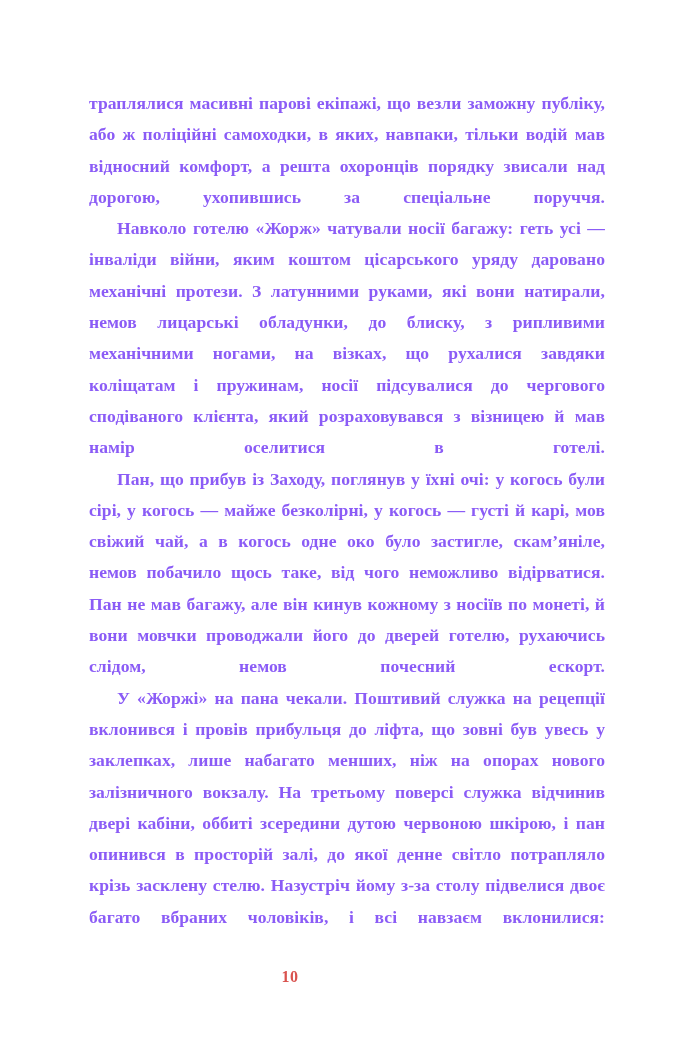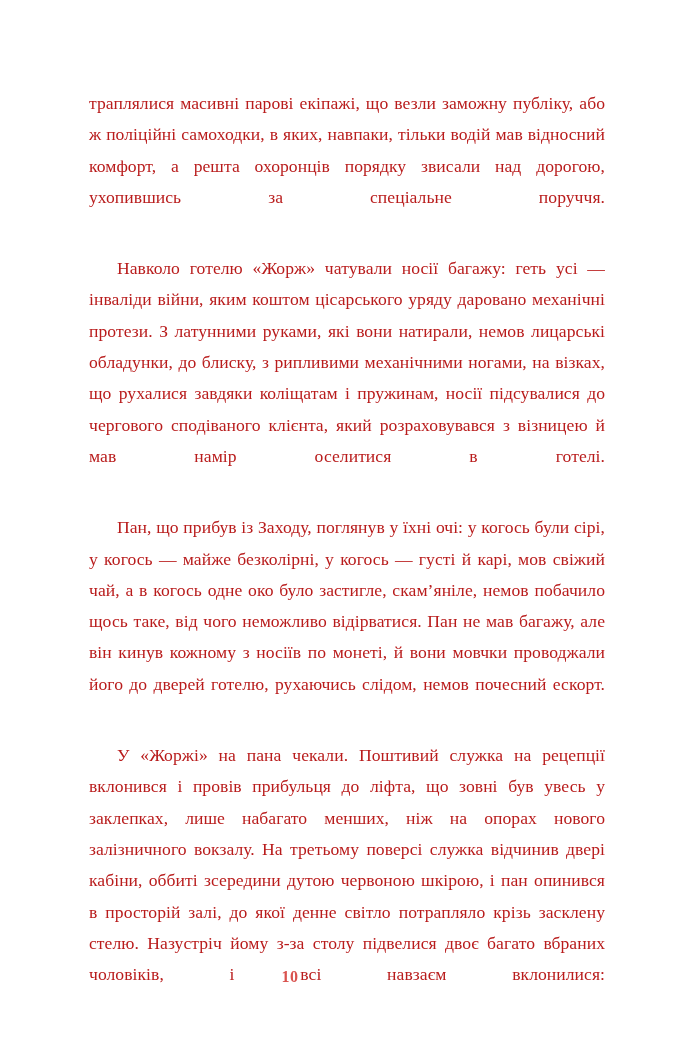--- a/index.html
+++ b/index.html
@@ -19,34 +19,34 @@
     position: absolute;
     left: 89px;
     top: 88px;
     width: 516px;
   }
   .para {
     margin: 0;
     font-family: "Liberation Serif", "DejaVu Serif", serif;
     font-size: 17.6px;
     line-height: 31.3px;
-    color: #b91c1c;
+    color: #8b5cf6;
     text-align: justify;
     text-justify: inter-word;
     -webkit-hyphens: none;
     hyphens: none;
     letter-spacing: 0.05px;
     word-spacing: 0.2px;
+    font-weight: bold;
   }
   .para.cont {
     text-indent: 0;
   }
   .para.indent {
     text-indent: 28px;
-    margin-top: 40px;
   }
   
   .para.force-justify-last {
     text-align-last: justify;
   }
   .folio {
     position: absolute;
     left: 0;
     top: 968px;
     width: 580px;

